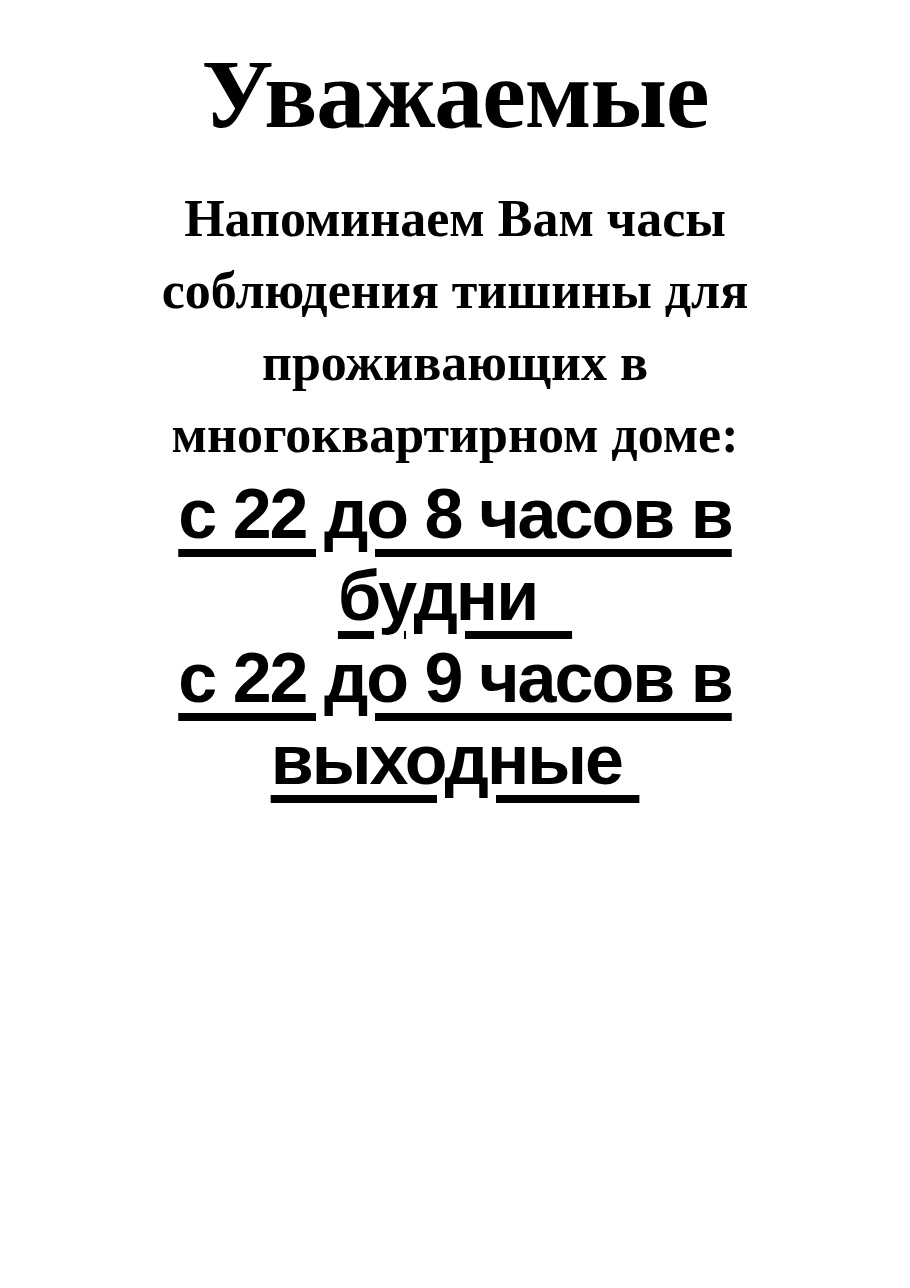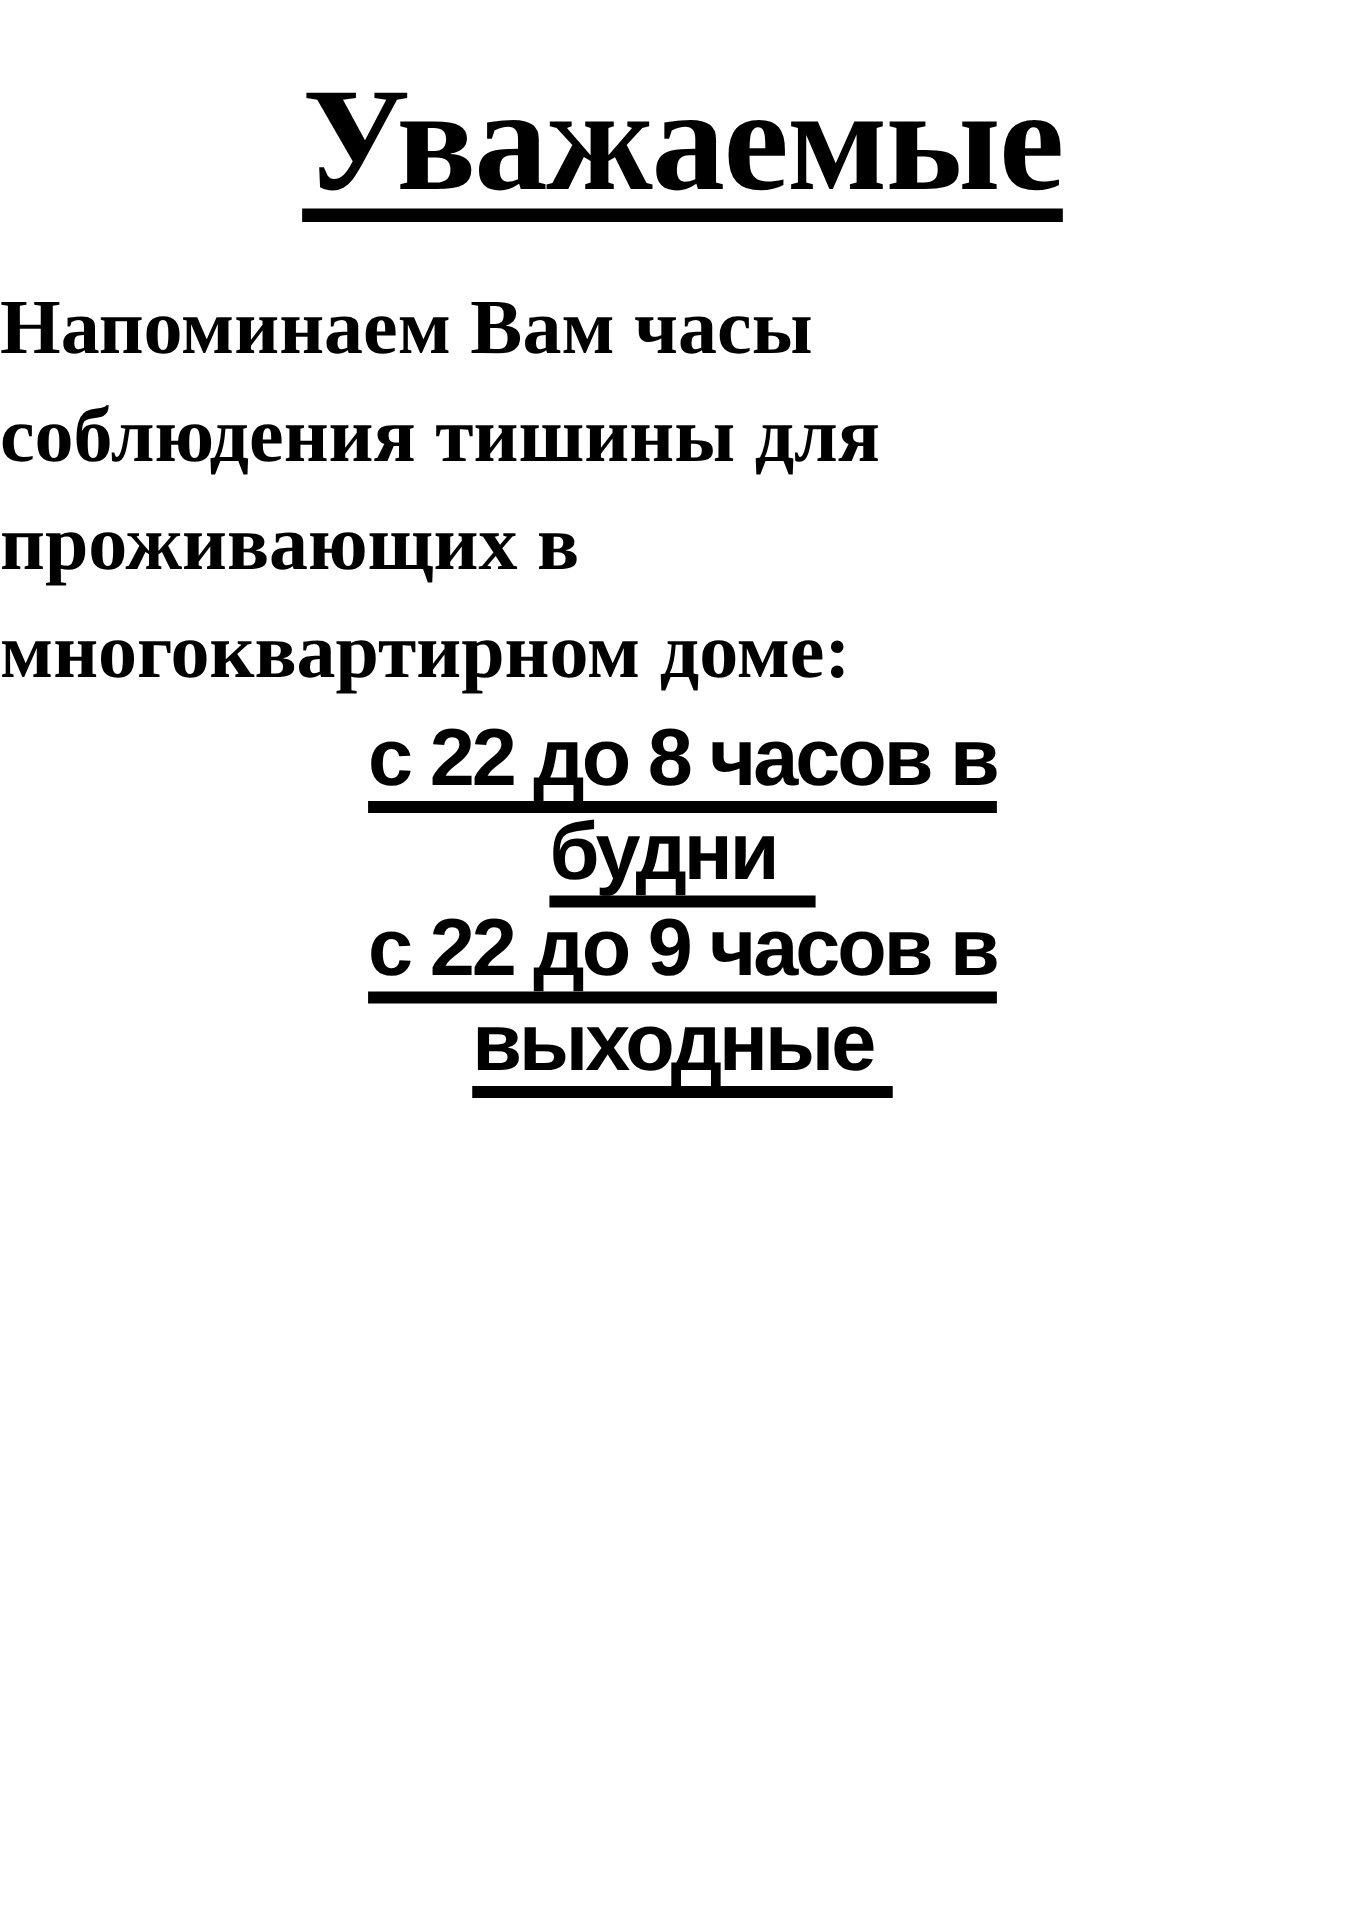--- a/index.html
+++ b/index.html
@@ -24,44 +24,43 @@
   .title {
     font-family: "Liberation Serif", "DejaVu Serif", serif;
     font-weight: bold;
     font-size: 98px;
     line-height: 1.36;
     text-align: center;
     letter-spacing: -1px;
   }
   .title .title-line {
     display: block;
-    text-decoration: underline;
     text-decoration-thickness: 9px;
     text-underline-offset: 13px;
   }
 
   
   .intro {
     margin-top: 22px;
     font-family: "Liberation Serif", "DejaVu Serif", serif;
     font-weight: bold;
     font-size: 52px;
     line-height: 1.38;
-    text-align: left;
+    text-align: center;
     white-space: pre-line;
   }
 
   
   .schedule {
     margin-top: 4px;
   }
   .schedule-item {
     font-family: "Liberation Sans", "DejaVu Sans", sans-serif;
     font-weight: bold;
-    font-size: 54px;
+    font-size: 70px;
     line-height: 1.17;
     letter-spacing: -2px;
     text-align: center;
     white-space: pre-line;
     text-decoration: underline;
     text-decoration-thickness: 8px;
     text-underline-offset: 11px;
   }
 </style>
 </head>

